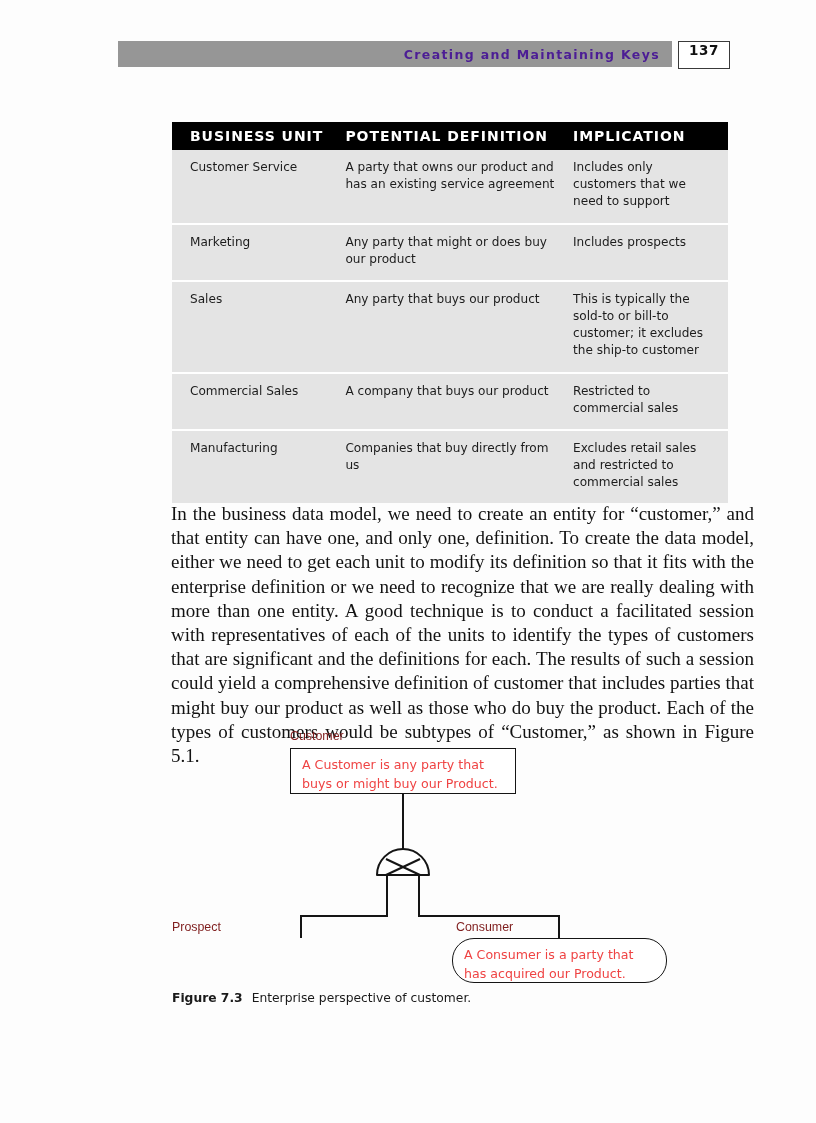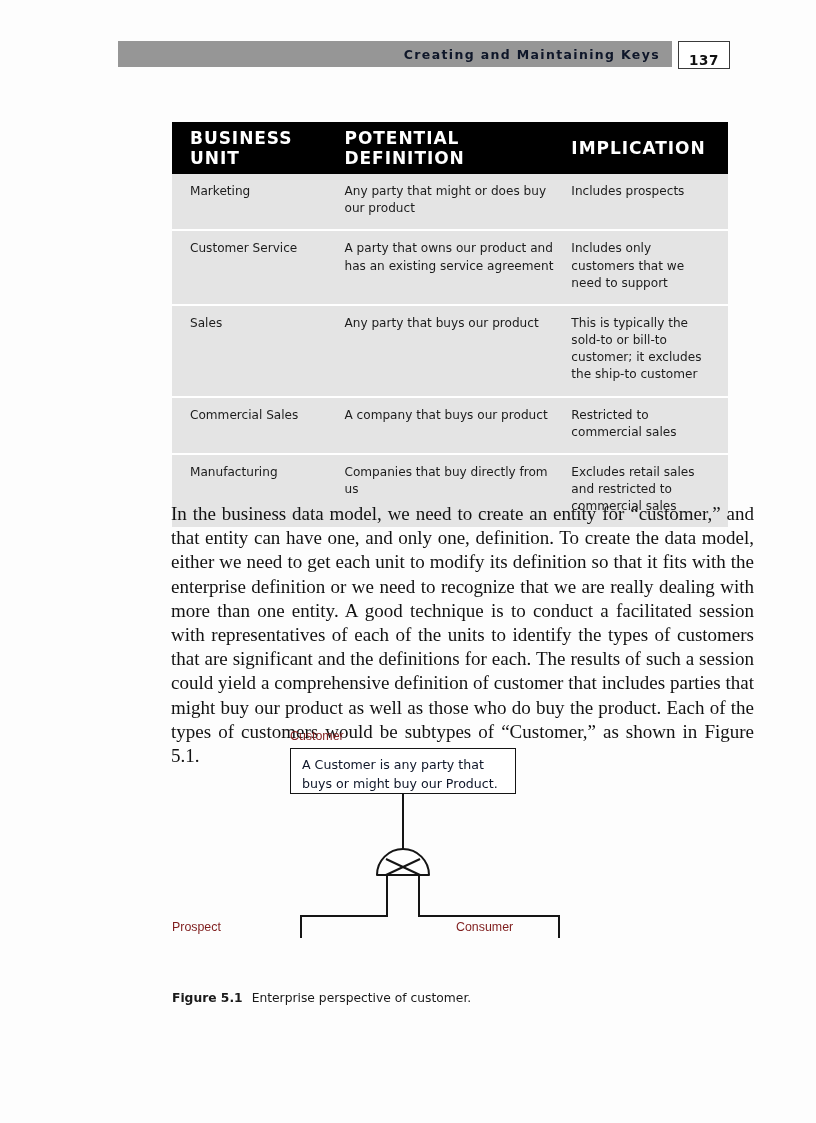--- a/index.html
+++ b/index.html
@@ -30,37 +30,37 @@
     top: 41px;
     width: 554px;
     height: 26px;
     background: #969696;
   }
   .header-title {
     position: absolute;
     right: 12px;
     top: 50%;
     transform: translateY(-50%);
-    color: #0f172a;
+    color: #4c1d95;
     font-family: "DejaVu Sans", sans-serif;
     font-weight: bold;
     font-size: 12.5px;
     letter-spacing: 1.35px;
     white-space: nowrap;
   }
   .page-num-box {
     position: absolute;
     left: 678px;
     top: 41px;
     width: 50px;
     height: 26px;
     border: 1.4px solid #3a3a3a;
     background: #ffffff;
     display: flex;
-    align-items: flex-end;
+    align-items: flex-start;
     justify-content: center;
   }
   .page-num {
     font-family: "DejaVu Sans", sans-serif;
     font-weight: bold;
     font-size: 13.5px;
     color: #111111;
     letter-spacing: 0.6px;
   }
 
@@ -84,21 +84,21 @@
     position: absolute;
     left: 172px;
     top: 122px;
     width: 556px;
     border-collapse: collapse;
     font-family: "DejaVu Sans", sans-serif;
   }
   .tbl thead th {
     background: #000000;
     color: #ffffff;
-    font-size: 17px;
+    font-size: 14px;
     font-weight: bold;
     letter-spacing: 0.95px;
     text-align: left;
     padding: 6px 0 6px 18px;
     vertical-align: middle;
     height: 13px;
   }
   .tbl tbody td {
     background: #e4e4e4;
     color: #1c1c1c;
@@ -149,21 +149,21 @@
     white-space: nowrap;
   }
   .ent-box {
     position: absolute;
     border: 1.5px solid #151515;
     background: #ffffff;
     box-sizing: border-box;
     font-family: "DejaVu Sans", sans-serif;
     font-size: 12.6px;
     line-height: 1.53;
-    color: #0f172a;
+    color: #ef4444;
     padding: 6px 11px 5px 11px;
   }
   .ent-box.rounded {
     border-radius: 22px;
   }
 
   
   #box-customer {
     left: 130px;
     top: 22px;
@@ -228,30 +228,30 @@
   <table class="tbl">
     <thead>
       <tr>
         <th class="col-unit">BUSINESS UNIT</th>
         <th class="col-def c-def">POTENTIAL DEFINITION</th>
         <th class="col-impl c-impl">IMPLICATION</th>
       </tr>
     </thead>
     <tbody>
       <tr>
+        <td>Customer Service</td>
+        <td class="c-def">A party that owns our product and has an existing service agreement</td>
+        <td class="c-impl">Includes only customers that we need to support</td>
+      </tr>
+      <tr>
         <td>Marketing</td>
         <td class="c-def">Any party that might or does buy our product</td>
         <td class="c-impl">Includes prospects</td>
       </tr>
       <tr>
-        <td>Customer Service</td>
-        <td class="c-def">A party that owns our product and has an existing service agreement</td>
-        <td class="c-impl">Includes only customers that we need to support</td>
-      </tr>
-      <tr>
         <td>Sales</td>
         <td class="c-def">Any party that buys our product</td>
         <td class="c-impl">This is typically the sold-to or bill-to customer; it excludes the ship-to customer</td>
       </tr>
       <tr>
         <td>Commercial Sales</td>
         <td class="c-def">A company that buys our product</td>
         <td class="c-impl">Restricted to commercial sales</td>
       </tr>
       <tr>
@@ -278,19 +278,20 @@
 
       <polyline points="259,149 259,190 399,190 399,212" fill="none" stroke="#151515" stroke-width="2"></polyline>
     </svg>
 
     <div class="fig-label" id="lbl-customer">Customer</div>
     <div class="ent-box" id="box-customer">A Customer is any party that buys or might buy our Product.</div>
 
     <div class="fig-label" id="lbl-prospect">Prospect</div>
 
     <div class="fig-label" id="lbl-consumer">Consumer</div>
+    <div class="ent-box rounded" id="box-consumer">A Consumer is a party that has acquired our Product.</div>
   </div>
 
   <div class="fig-caption">
-    <span class="lead">Figure 5.1</span><span>Enterprise perspective of customer.</span>
+    <span class="lead">Figure 7.3</span><span>Enterprise perspective of customer.</span>
   </div>
 
 </div>
 
 </body></html>

